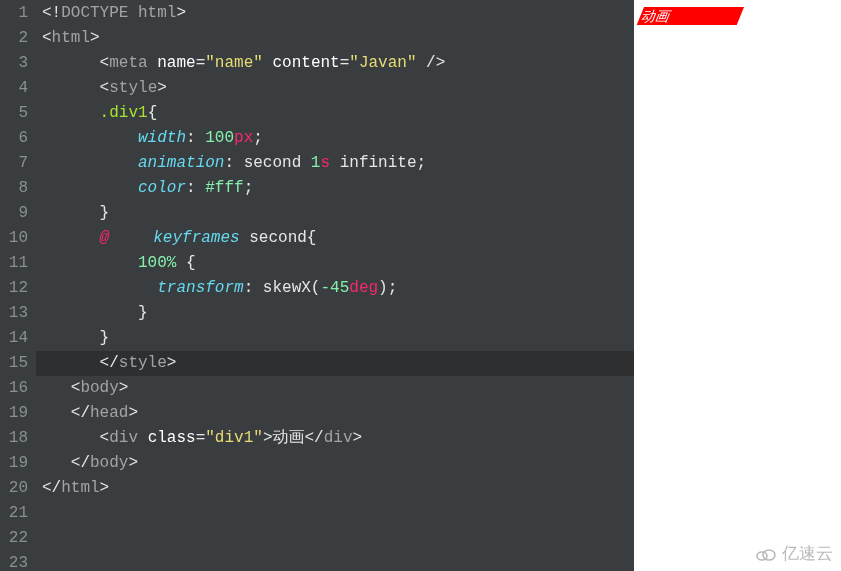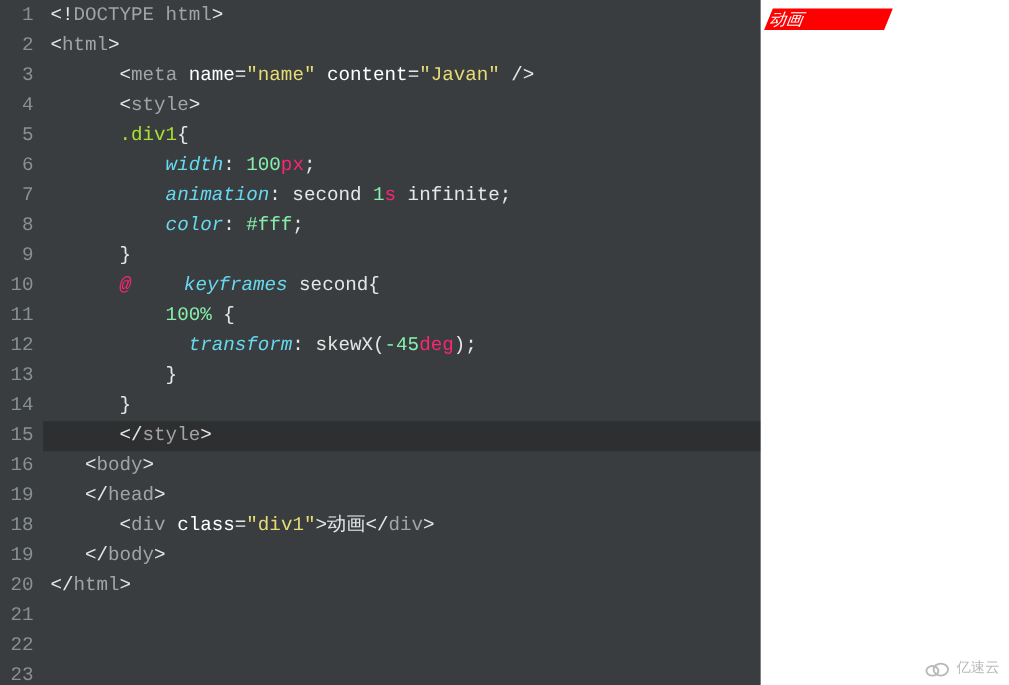--- a/index.html
+++ b/index.html
@@ -76,21 +76,21 @@
     transform: skewX(-22deg);
     transform-origin: left top;
   }
 
   .watermark {
     position: absolute;
     right: 8px; bottom: 6px;
     display: flex; align-items: center;
     color: #b9b9b9;
     font-family: "Microsoft YaHei","SimHei",sans-serif;
-    font-size: 12px;
+    font-size: 17px;
   }
   .watermark svg { margin-right: 4px; }
 </style>
 </head>
 <body>
 
 <div class="editor">
   <div class="gutter">
       <div>1</div>
       <div>2</div>

